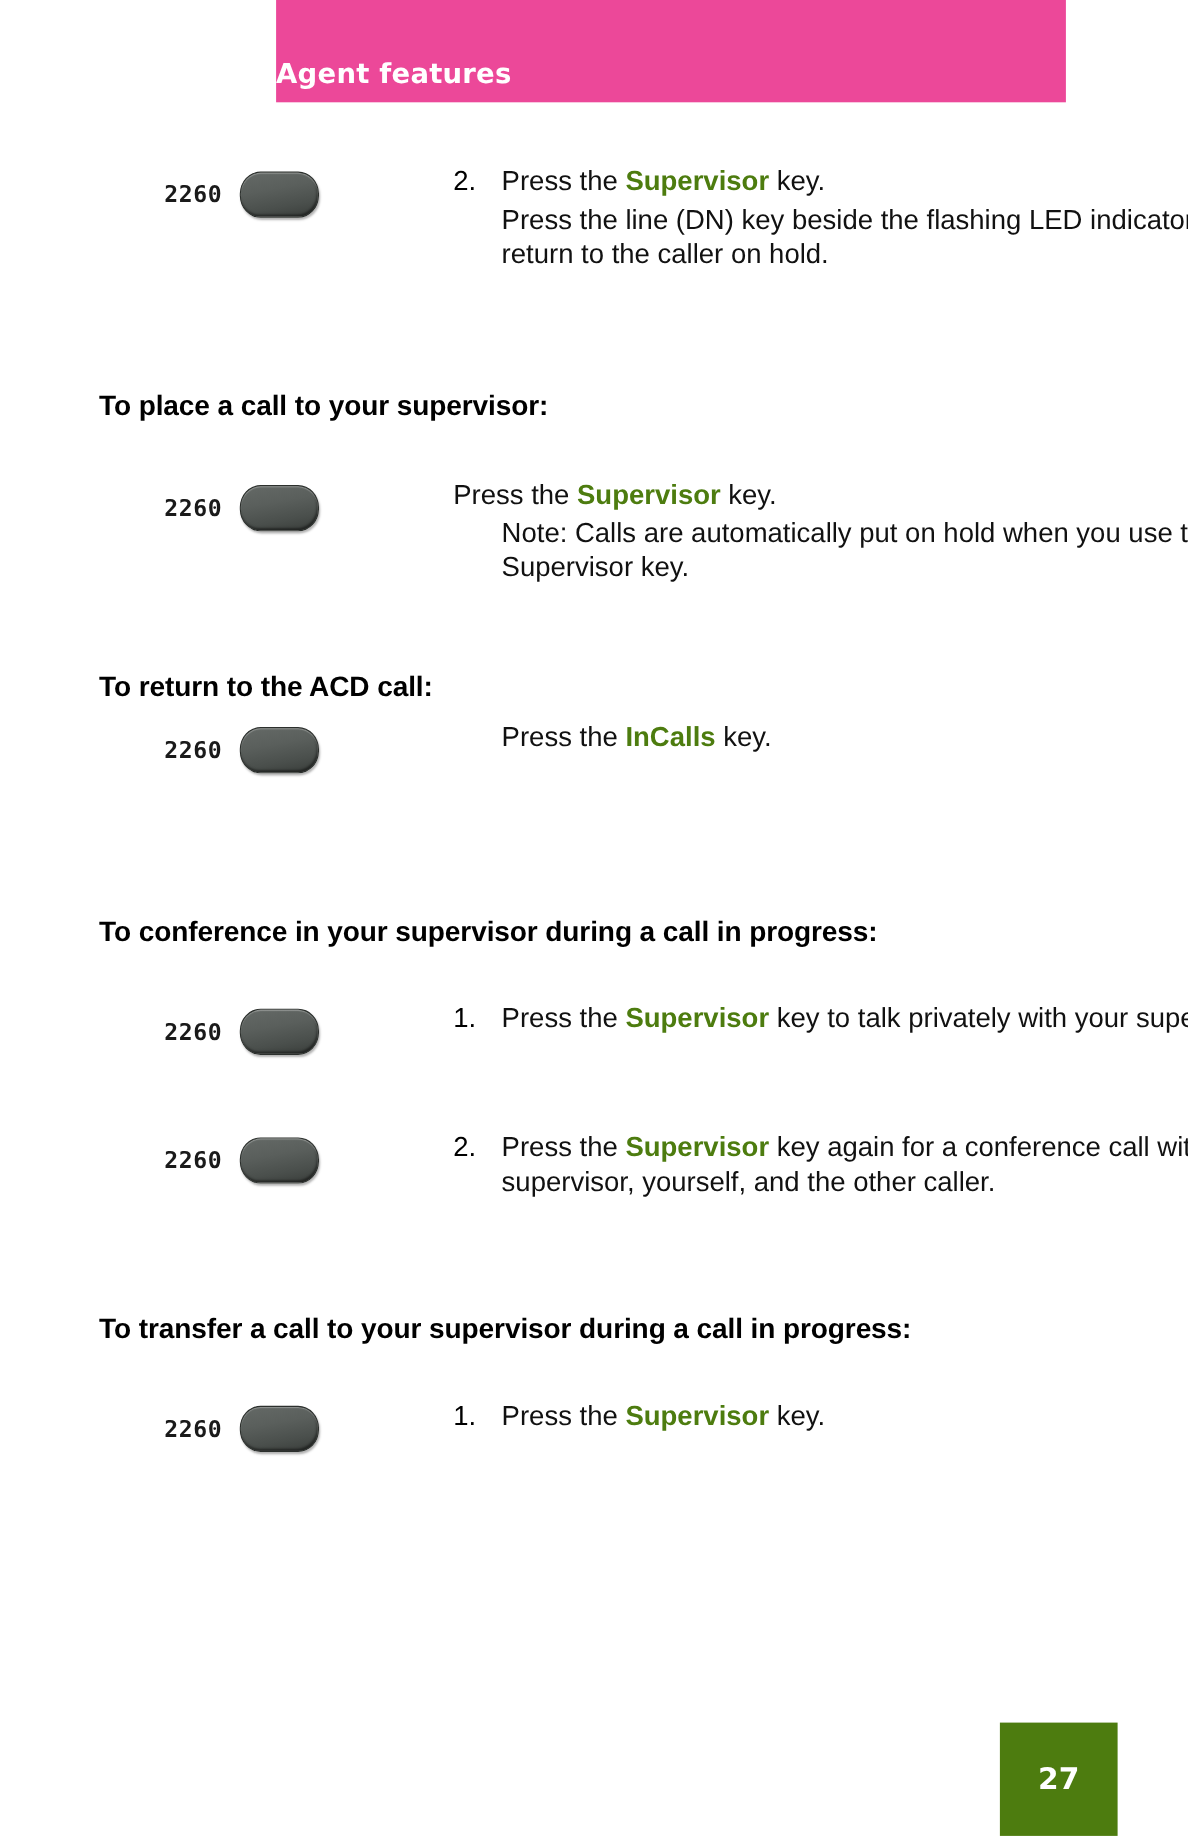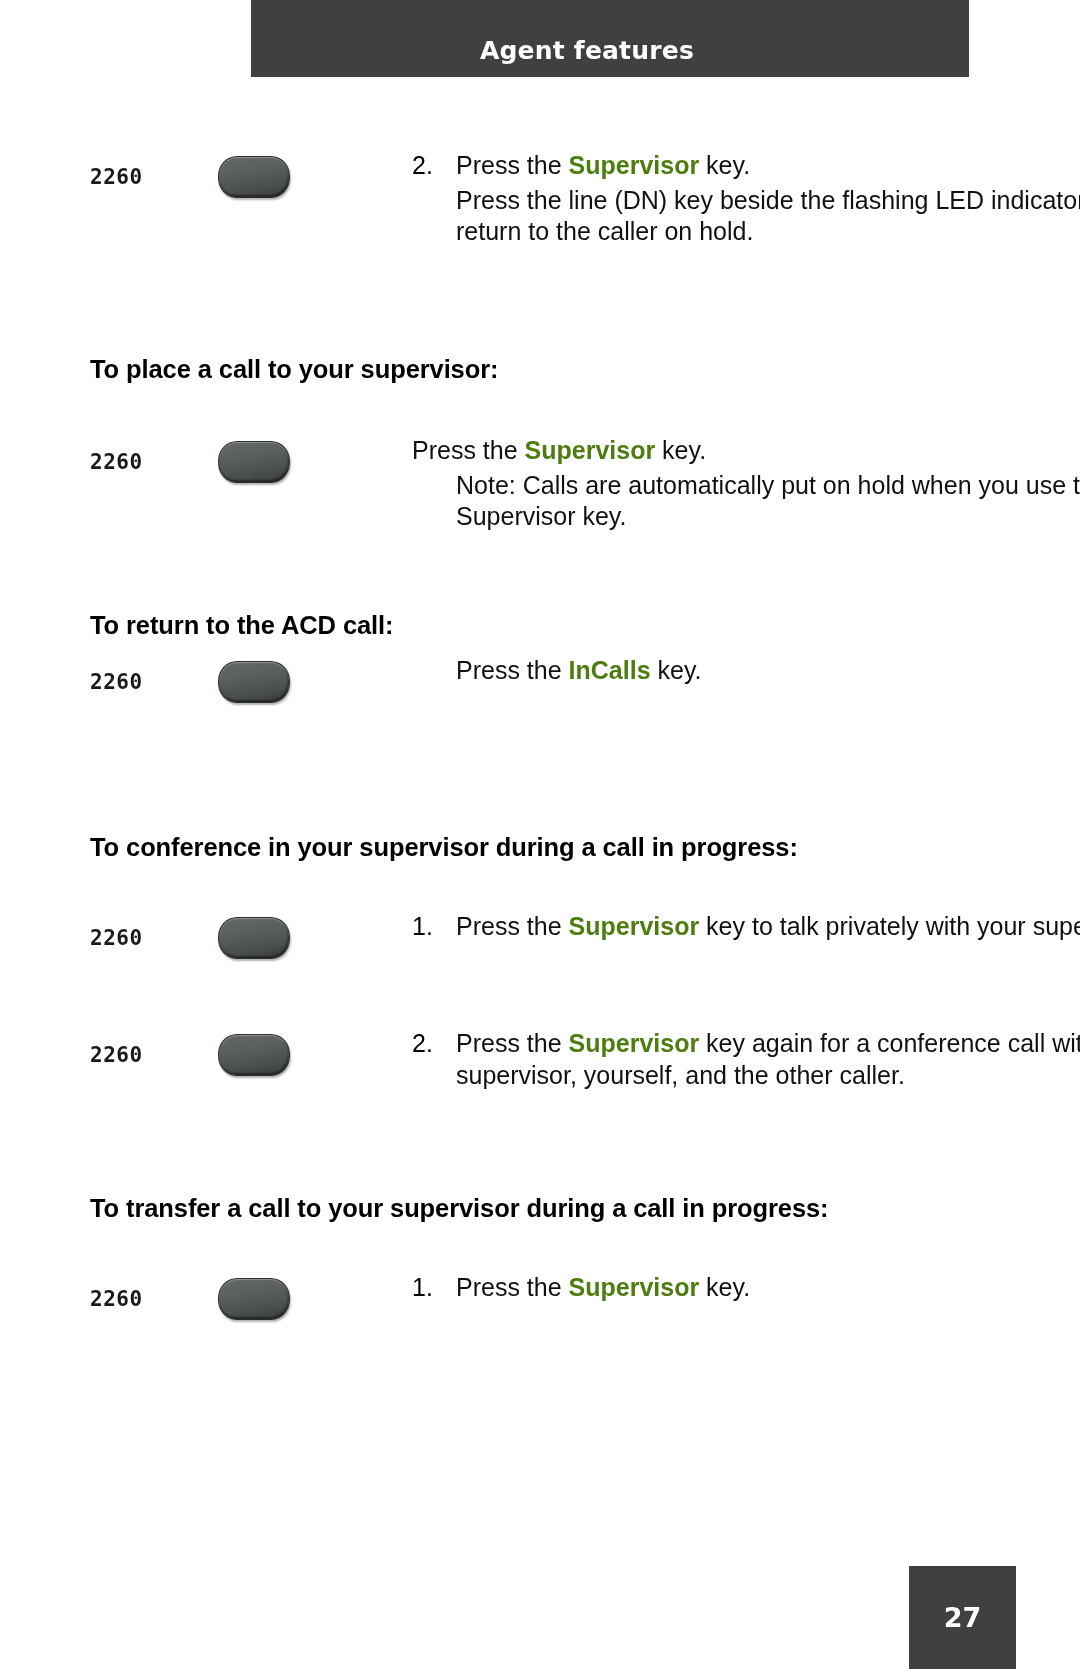--- a/index.html
+++ b/index.html
@@ -14,25 +14,25 @@
     position: relative;
     overflow: hidden;
   }
 
   
   .header-banner {
     position: absolute;
     left: 251px;
     top: 0;
     width: 718px;
-    height: 77px;
-    background: #404040;
+    height: 93px;
+    background: #ec4899;
     display: flex;
     align-items: flex-end;
-    justify-content: center;
+    justify-content: flex-start;
     box-sizing: border-box;
     padding: 0 46px 14px 0;
   }
   .header-title {
     color: #ffffff;
     font-family: "DejaVu Sans", sans-serif;
     font-weight: bold;
     font-size: 25px;
     letter-spacing: 0.2px;
     line-height: 1;
@@ -67,21 +67,21 @@
   .step-visual {
     width: 322px;
     flex: 0 0 322px;
     display: flex;
     align-items: center;
     padding-top: 6px;
   }
   .dn-label {
     width: 128px;
     flex: 0 0 128px;
-    text-align: left;
+    text-align: right;
     padding-right: 16px;
     box-sizing: border-box;
     font-family: "DejaVu Sans Mono", "Liberation Mono", monospace;
     font-size: 21px;
     font-weight: bold;
     letter-spacing: 0.5px;
     color: #1a1a1a;
     line-height: 1;
   }
   .key-button {
@@ -133,21 +133,21 @@
     font-weight: bold;
   }
 
   
   .footer-box {
     position: absolute;
     left: 909px;
     top: 1566px;
     width: 107px;
     height: 103px;
-    background: #404040;
+    background: #4d7c0f;
     display: flex;
     align-items: center;
     justify-content: center;
   }
   .footer-page-number {
     color: #ffffff;
     font-family: "DejaVu Sans", sans-serif;
     font-weight: bold;
     font-size: 27px;
     line-height: 1;

